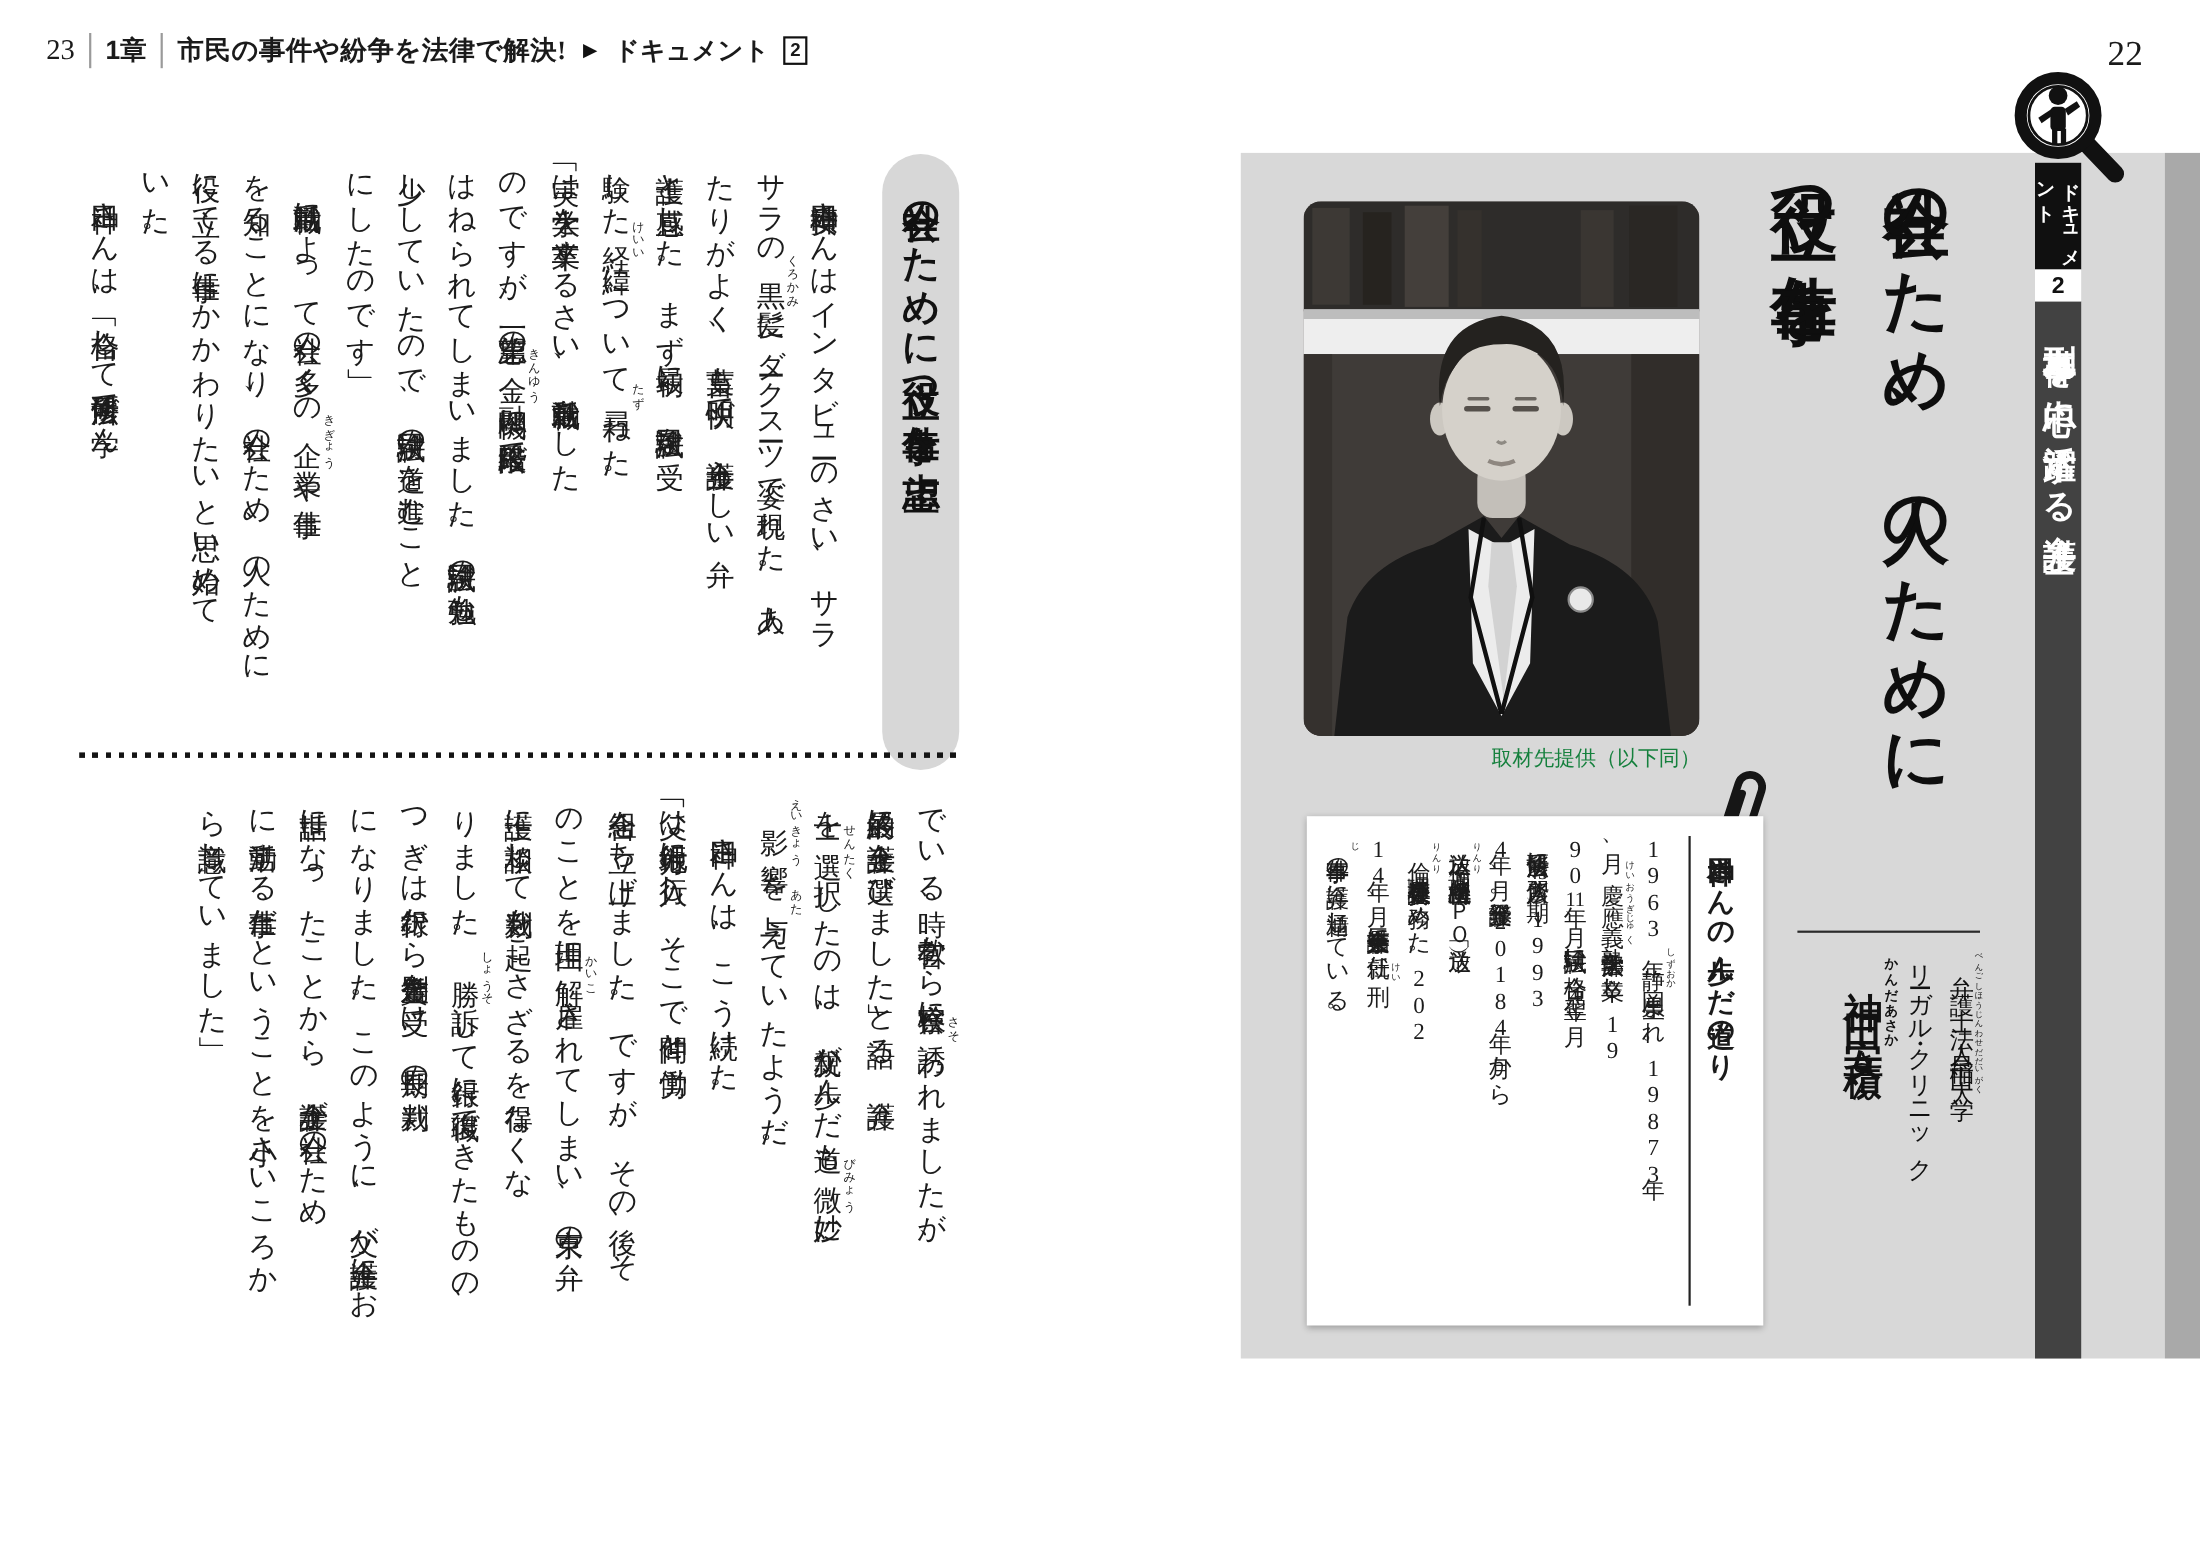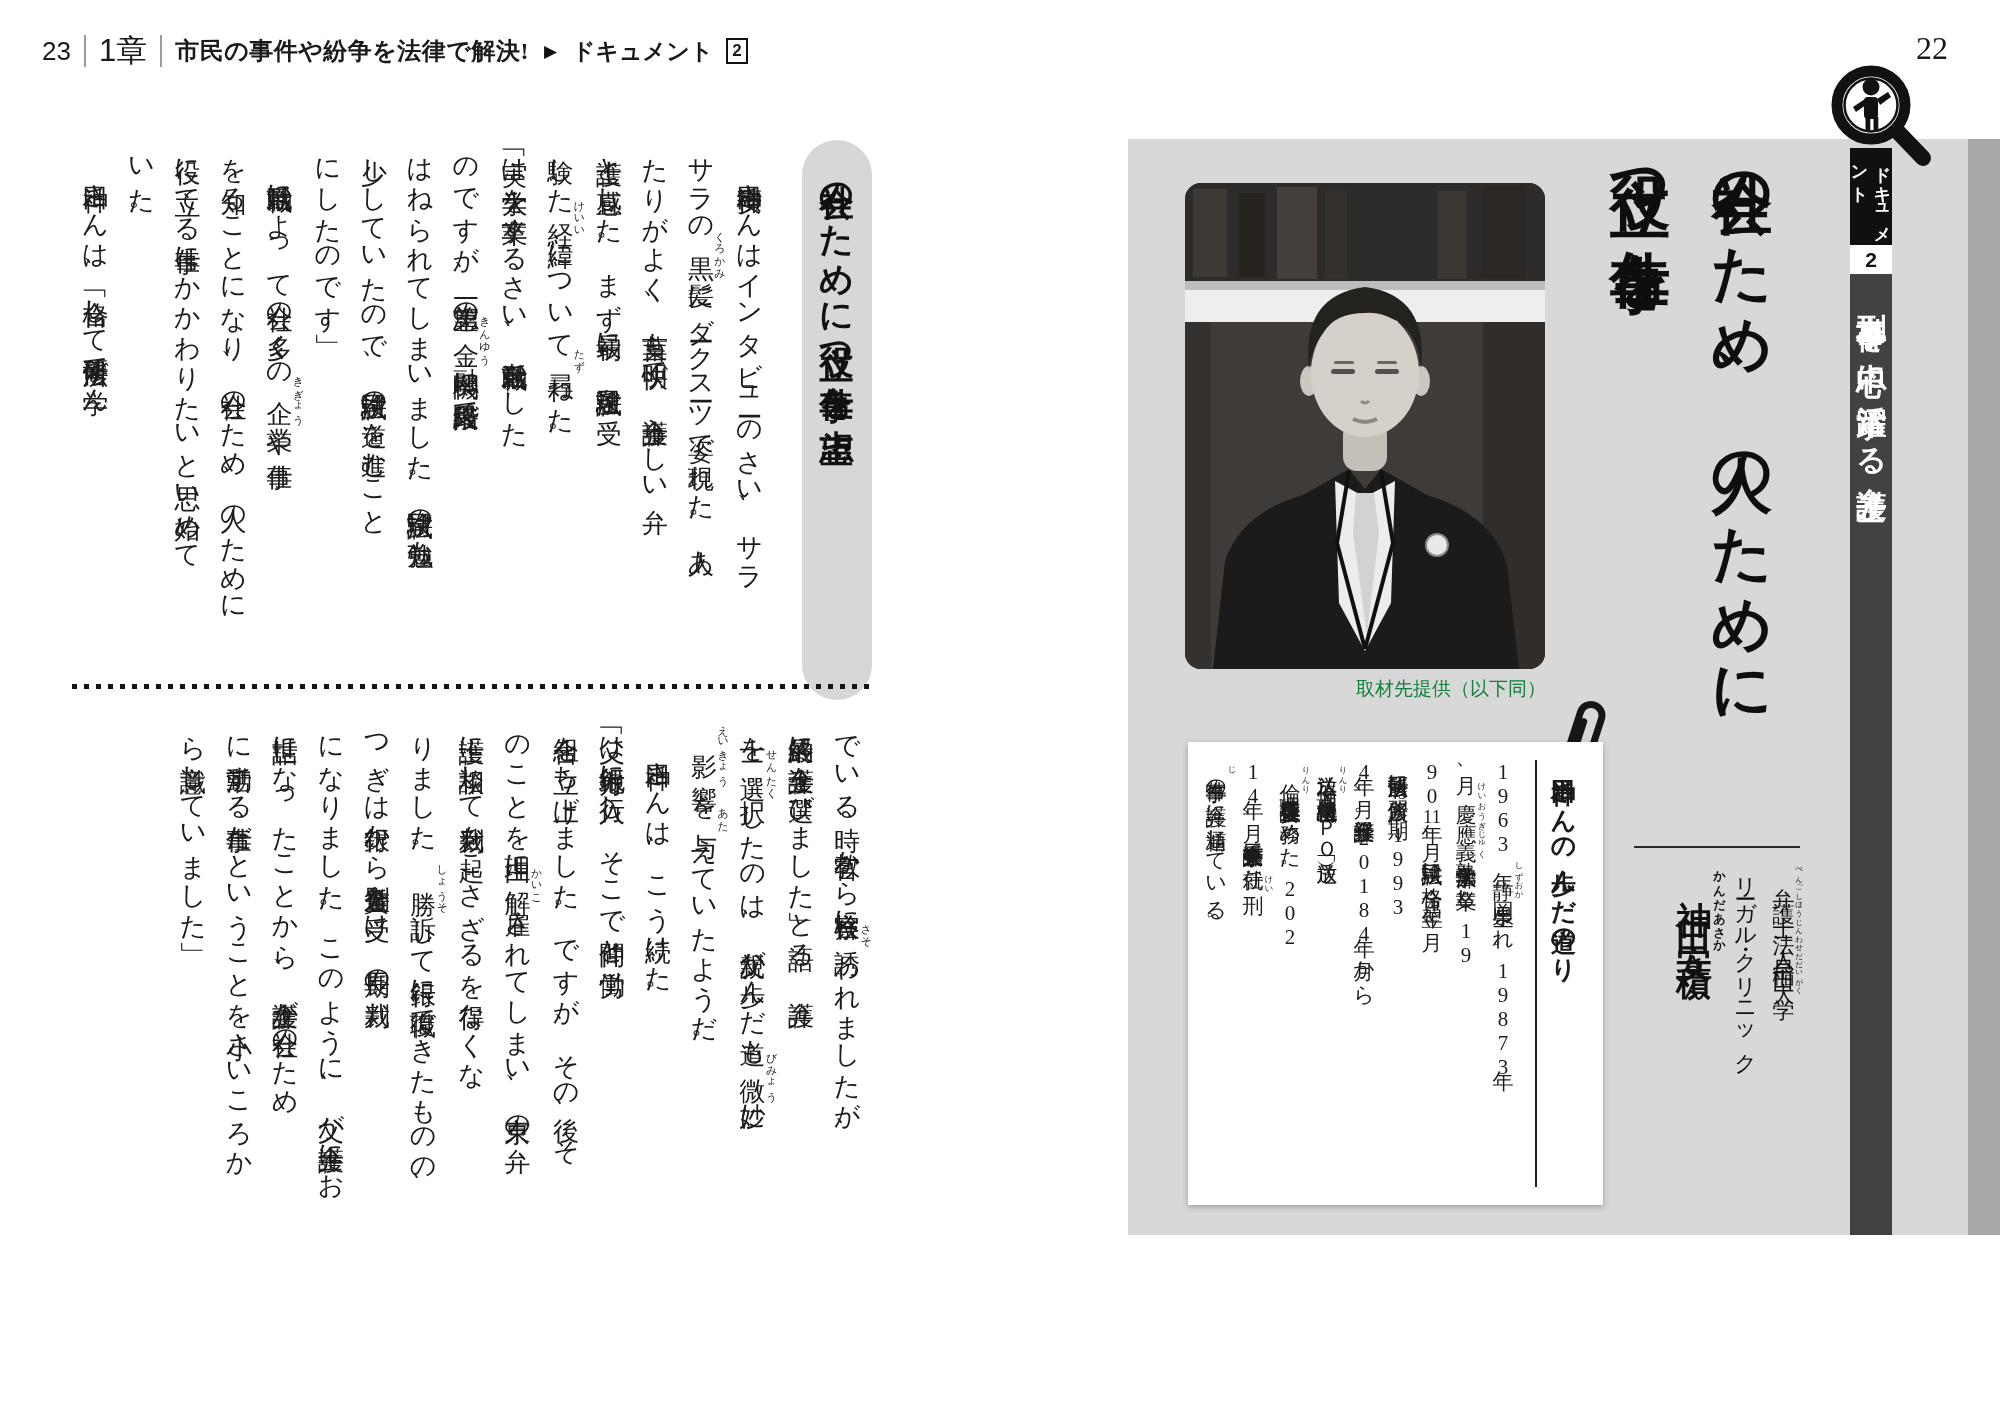--- a/index.html
+++ b/index.html
@@ -1,24 +1,24 @@
 <!DOCTYPE html>
 <html><head>
 <meta charset="utf-8">
 <style>
   html,body{margin:0;padding:0;background:#ffffff;}
   #canvas{position:relative;width:2000px;height:1423px;background:#ffffff;overflow:hidden;
           font-family:"Liberation Serif","DejaVu Serif",serif;color:#1a1a1a;}
-  .serif{font-family:Liberation Sans, sans-serif;}
+  .serif{font-family:Liberation Serif, serif;}
 
   
   #header-left{position:absolute;left:42px;top:30px;display:flex;align-items:center;gap:13px;}
   #header-left .pgnum{font-size:26px;}
   .hdr-bar{width:2px;height:32px;background:#9a9a9a;}
-  .hdr-chapter{font-family:"Liberation Sans","DejaVu Sans",sans-serif;font-weight:normal;font-size:31px;}
+  .hdr-chapter{font-family:"Liberation Sans","DejaVu Sans",sans-serif;font-weight:bold;font-size:24px;}
   .hdr-title{font-family:Liberation Serif, serif;font-weight:bold;font-size:24px;letter-spacing:.5px;}
   .hdr-arrow{font-size:17px;color:#111;margin:0 2px;}
   .hdr-doc{font-family:"Liberation Sans","DejaVu Sans",sans-serif;font-weight:bold;font-size:23px;}
   .hdr-docnum{font-family:"Liberation Sans","DejaVu Sans",sans-serif;font-weight:bold;font-size:17px;
               border:2px solid #111;padding:0 4px;line-height:22px;}
 
   #page-number-right{position:absolute;left:1916px;top:30px;font-size:32px;}
 
   
   .vblock{position:absolute;writing-mode:vertical-rl;font-size:26px;line-height:46px;color:#1c1c1c;}

